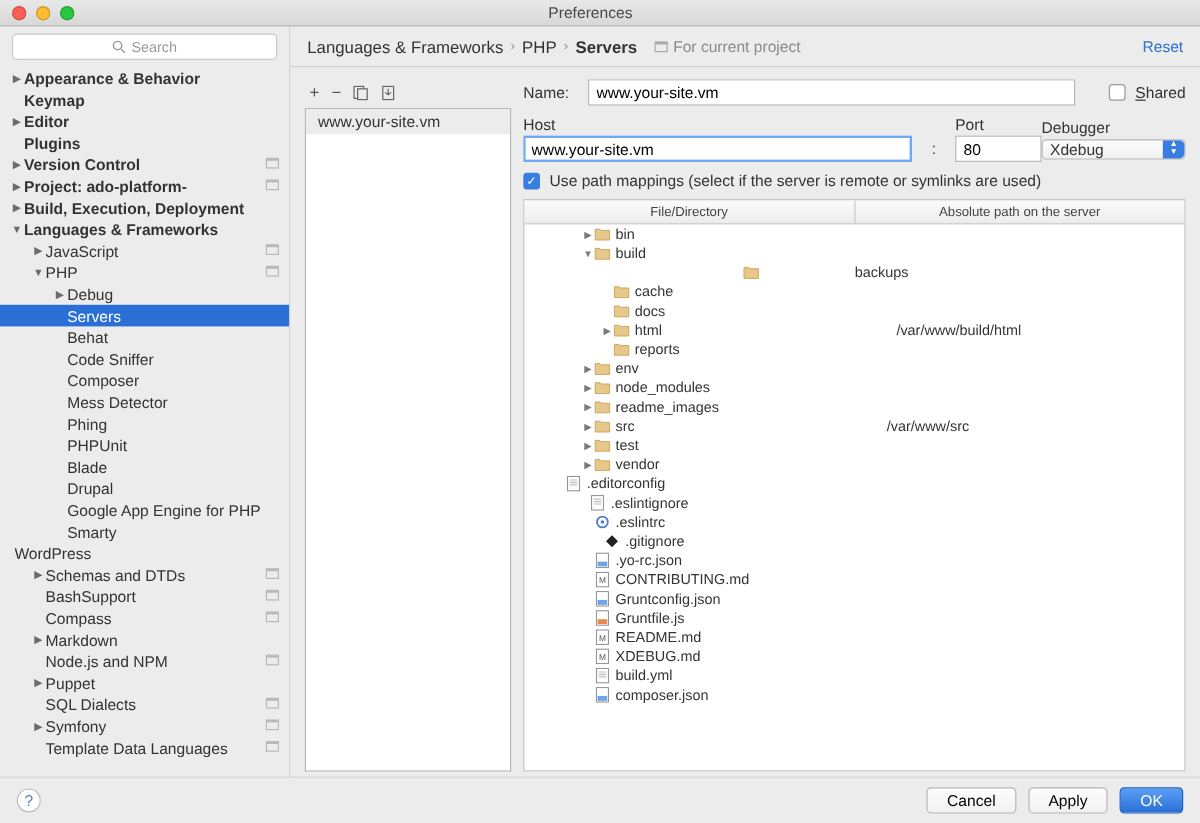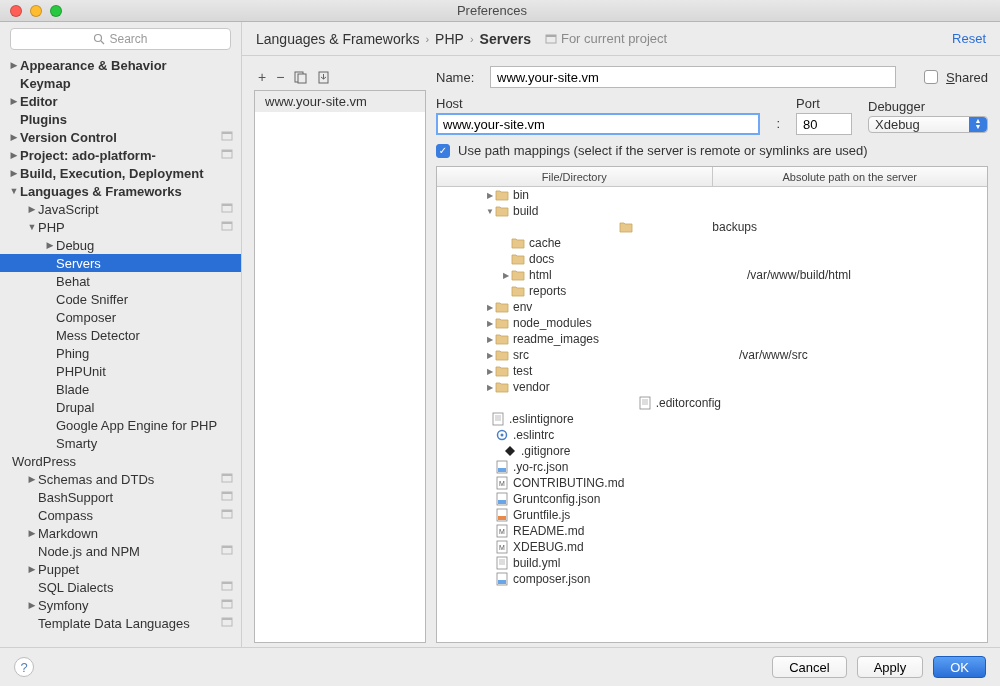--- a/index.html
+++ b/index.html
@@ -338,21 +338,21 @@
           <div style="flex:1;display:flex;flex-direction:column;gap:2px">
             <span class="lbl">Host</span>
             <input type="text" class="field focused" value="www.your-site.vm" style="">
           </div>
           <div style="display:flex;flex-direction:column;gap:2px;justify-content:flex-end">
             <span class="lbl" style="visibility:hidden">:</span>
             <span class="lbl" style="height:22px;line-height:22px">:</span>
           </div>
           <div style="width:56px;display:flex;flex-direction:column;gap:2px">
             <span class="lbl">Port</span>
-            <input type="text" class="field" style="width: 56px;" value="80">
+            <input type="text" class="field" style="width: 72px;" value="80">
           </div>
           <div style="width:120px;display:flex;flex-direction:column;gap:2px">
             <span class="lbl">Debugger</span>
             <div class="select">
               <span>Xdebug</span>
               <span class="chev">▲<br>▼</span>
             </div>
           </div>
         </div>
 
@@ -517,21 +517,21 @@
                   <span class="ficon">
                     <svg width="14" height="12" viewBox="0 0 14 12">
                       <path d="M1 2 L5 2 L6 3 L13 3 L13 11 L1 11 Z" fill="#e8c88a" stroke="#c9a55b" stroke-width="0.8"></path>
                     </svg>
                   </span>
                   <span>vendor</span>
                 </div>
                 <div class="pcell2"></div>
               </div>
               <div class="prow">
-                <div class="pcell1" style="padding-left: 24px; justify-content: flex-end;">
+                <div class="pcell1" style="padding-left: 24px;">
                   <span class="arrow"></span>
                   <span class="ficon">
                     <svg width="12" height="14" viewBox="0 0 12 14">
                       <rect x="1" y="1" width="10" height="12" fill="#fff" stroke="#888" stroke-width="0.8"></rect>
                       <line x1="3" y1="4" x2="9" y2="4" stroke="#bbb"></line>
                       <line x1="3" y1="6" x2="9" y2="6" stroke="#bbb"></line>
                       <line x1="3" y1="8" x2="9" y2="8" stroke="#bbb"></line>
                     </svg>
                   </span>
                   <span>.editorconfig</span>

